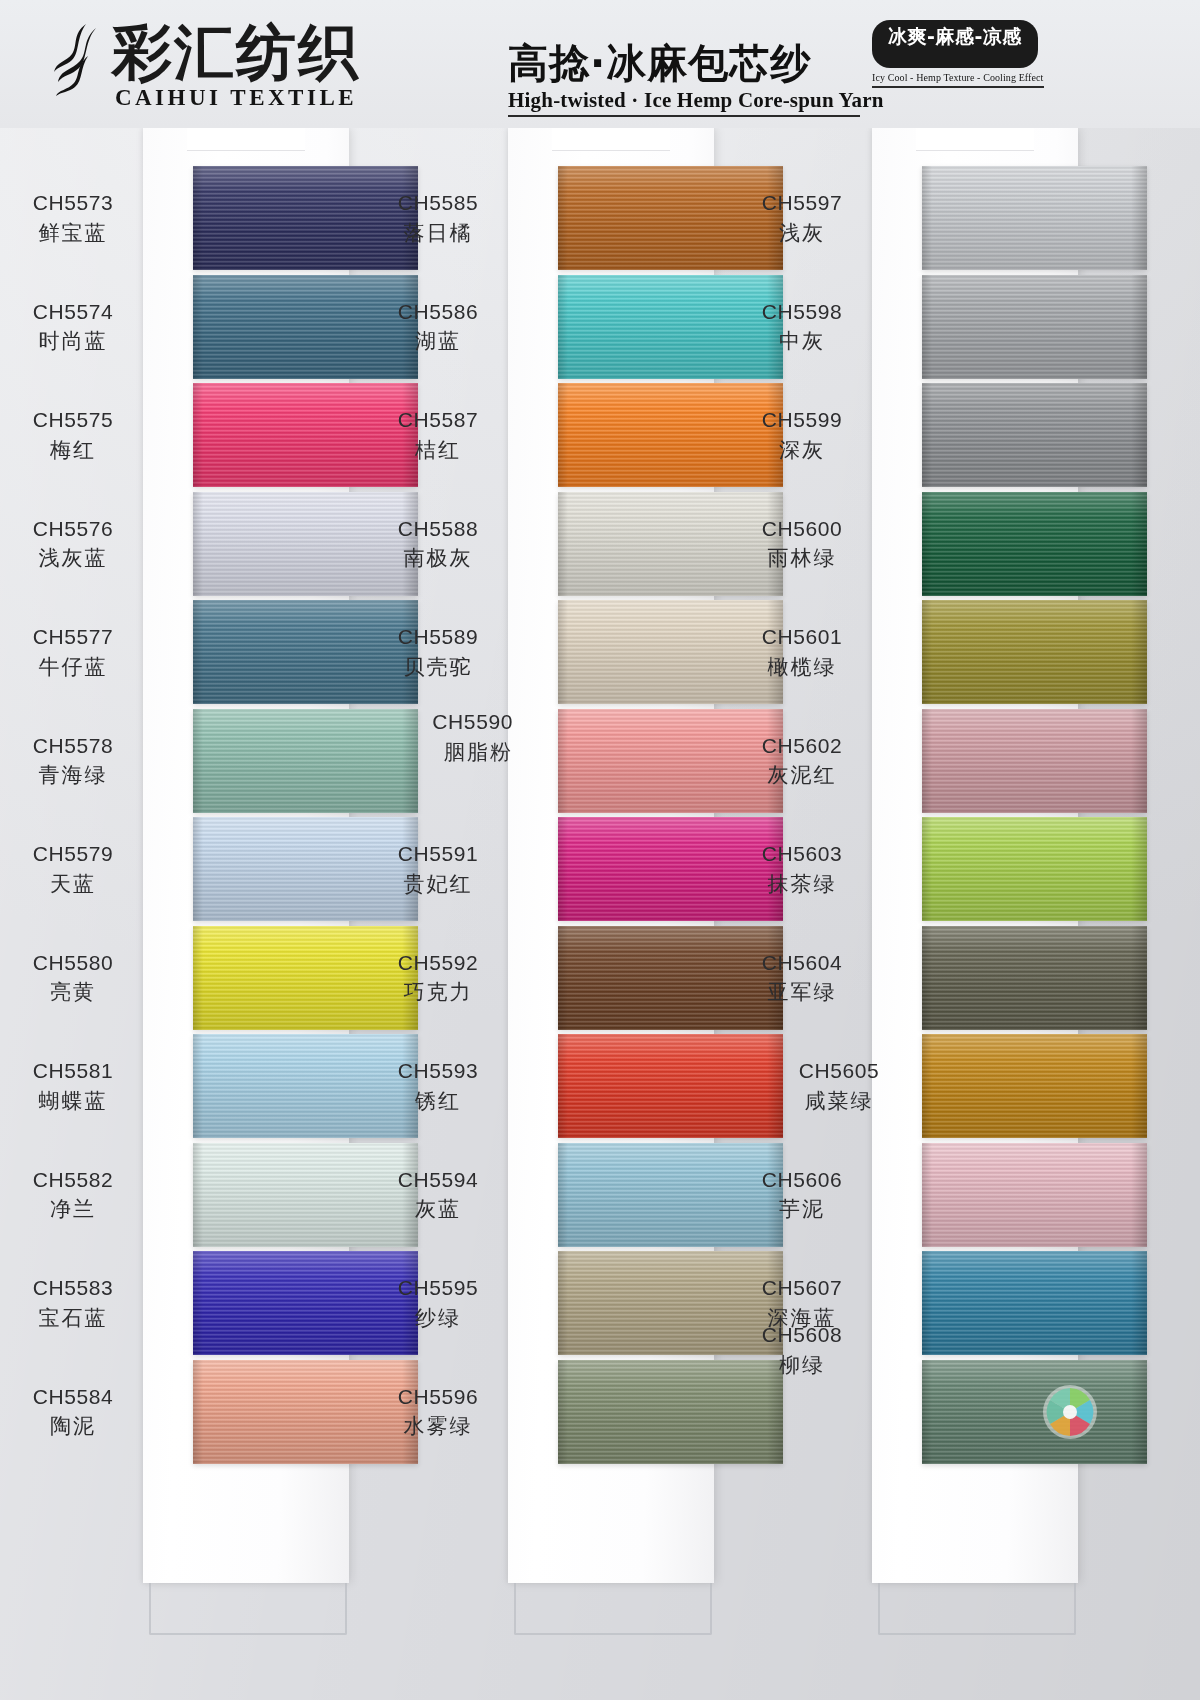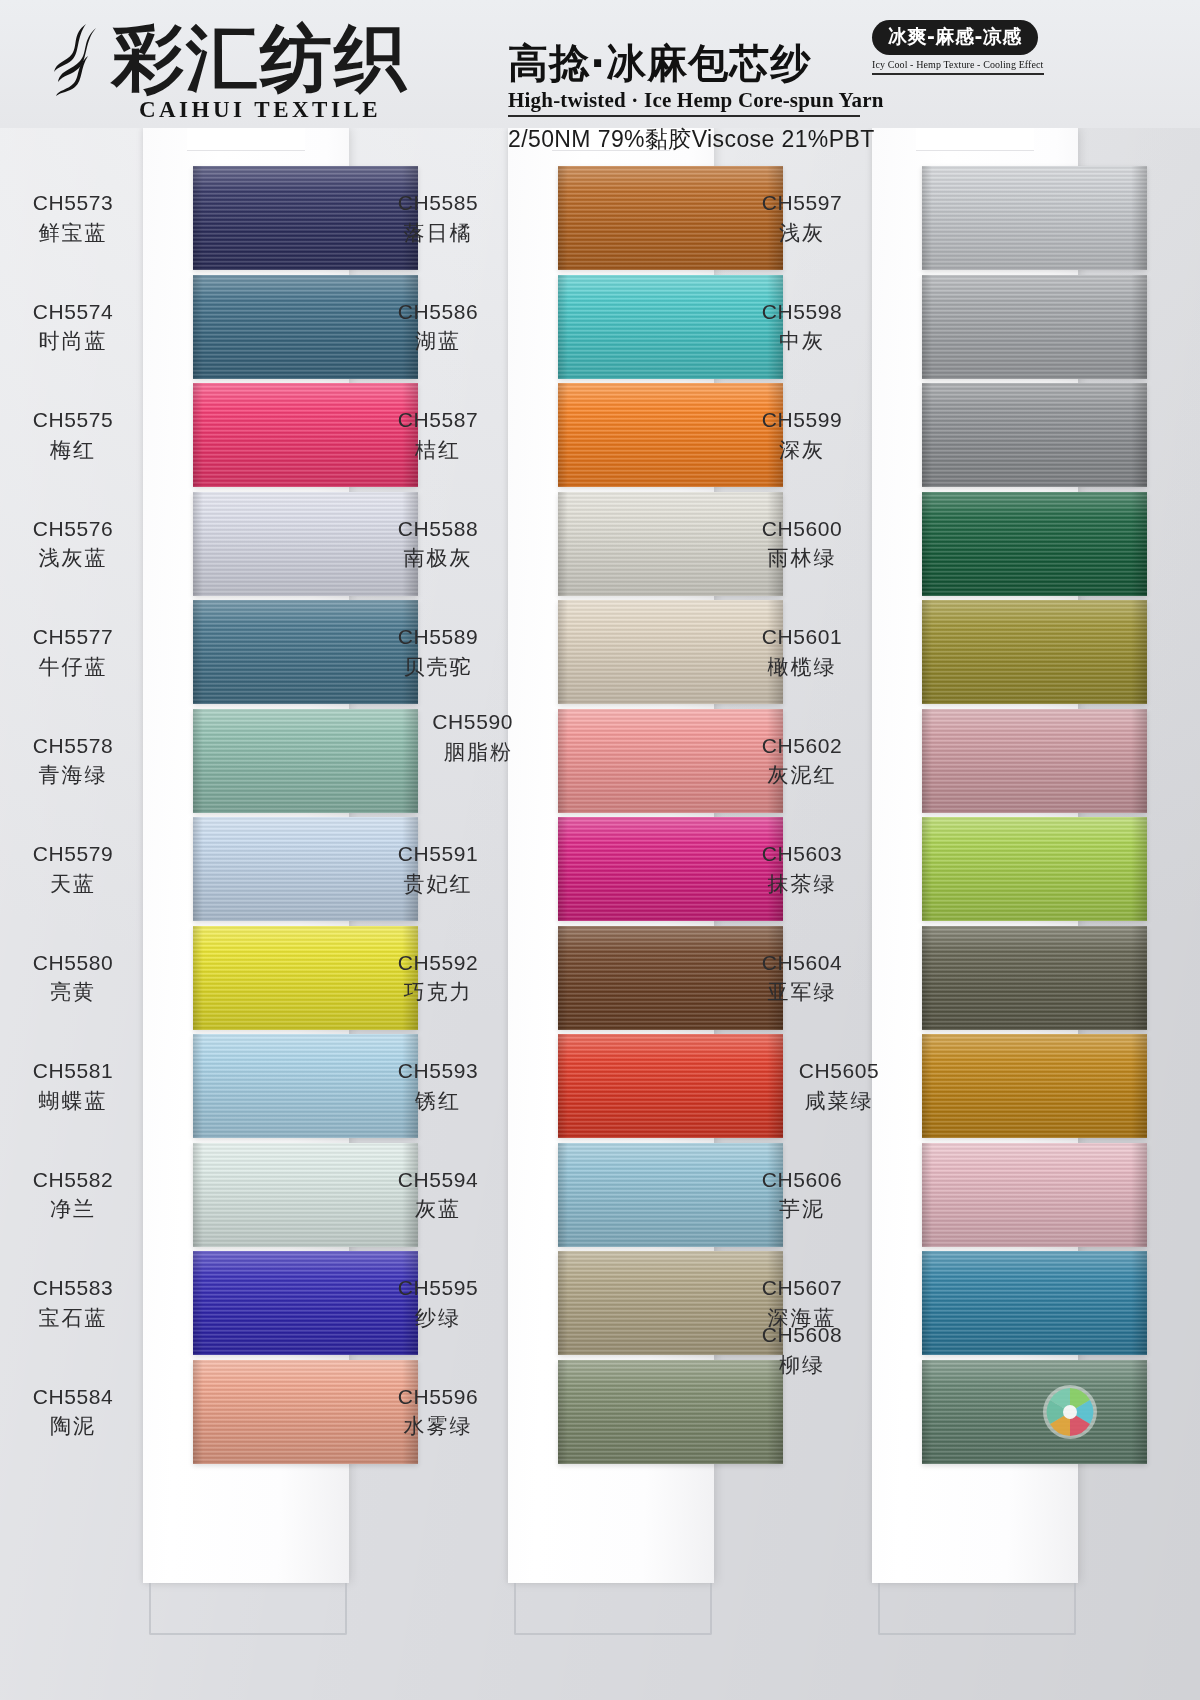--- a/index.html
+++ b/index.html
@@ -29,21 +29,21 @@
     z-index:5;
   }
   .logo-block{
     position:absolute;left:52px;top:22px;
     display:flex;align-items:flex-start;
   }
   .logo-mark{width:52px;height:76px;flex:0 0 auto;margin-right:8px;}
   .logo-text{display:flex;flex-direction:column;align-items:center;}
   .logo-cn{
     font-family:"DejaVu Sans",sans-serif;
-    font-size:72px;font-weight:bold;letter-spacing:2px;color:#1a1a1a;
+    font-size:60px;font-weight:bold;letter-spacing:2px;color:#1a1a1a;
     line-height:1.02;
   }
   .logo-en{
     font-family:"Liberation Serif","DejaVu Serif",serif;
     font-size:23px;font-weight:bold;letter-spacing:3.5px;color:#141414;
     margin-top:2px;
   }
 
   .title-block{position:absolute;left:508px;top:14px;width:640px;}
   .title-row1{display:flex;align-items:flex-start;}
@@ -61,21 +61,21 @@
   .title-rule{
     border-bottom:2px solid #2a2a2a;width:352px;margin-top:2px;
   }
   .spec{
     font-family:"Liberation Sans","DejaVu Sans",sans-serif;
     font-size:23px;color:#1c1c1c;margin-top:7px;letter-spacing:.4px;white-space:nowrap;
   }
   .badge-col{margin-left:12px;padding-top:6px;}
   .badge-pill{
     background:#1b1b1b;color:#fff;border-radius:18px;
-    padding:4px 16px 5px;display:inline-block;
+    padding:4px 16px 18px;display:inline-block;
     font-family:"DejaVu Sans",sans-serif;
     font-size:19px;font-weight:bold;letter-spacing:.5px;white-space:nowrap;
   }
   .badge-sub{
     font-family:"Liberation Serif","DejaVu Serif",serif;
     font-size:10px;color:#151515;margin-top:4px;text-align:center;
     letter-spacing:.1px;white-space:nowrap;
   }
   .badge-rule{border-bottom:2px solid #2a2a2a;width:100%;margin-top:3px;}
 
@@ -175,21 +175,20 @@
         <div class="title-cn">高捻·冰麻包芯纱</div>
         <div class="title-en">High-twisted · Ice Hemp Core-spun Yarn</div>
         <div class="title-rule"></div>
       </div>
       <div class="badge-col">
         <div class="badge-pill">冰爽-麻感-凉感</div>
         <div class="badge-sub">Icy Cool - Hemp Texture - Cooling Effect</div>
         <div class="badge-rule"></div>
       </div>
     </div>
-    <div class="spec">2/50NM  79%黏胶Viscose  21%PBT</div>
   </div>
 
 </div>
 
 <div class="cards">
 
   <div class="card c1">
     <div class="card-notch"></div>
     <div class="card-foot"></div>
   </div>

